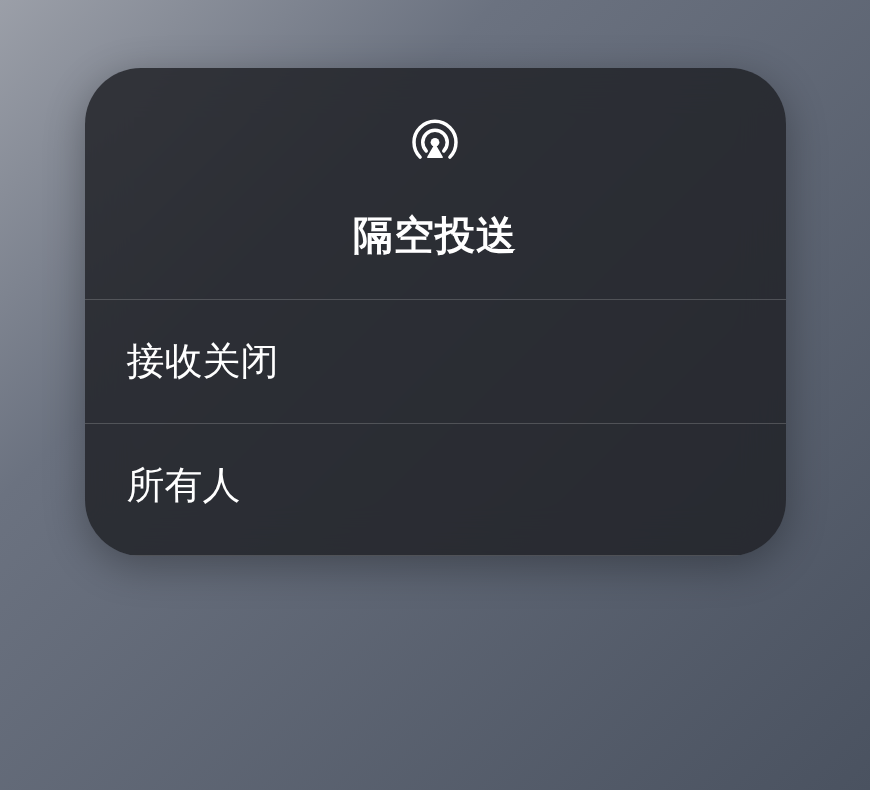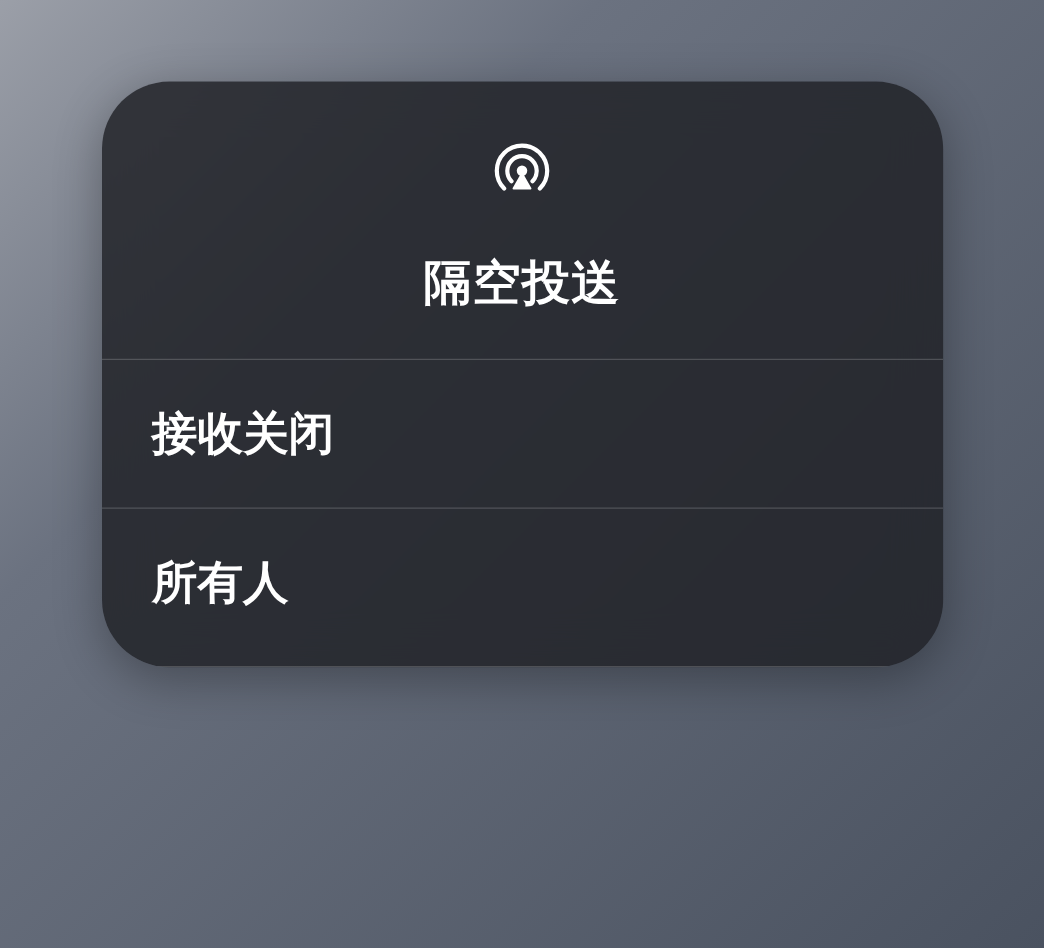--- a/index.html
+++ b/index.html
@@ -72,21 +72,21 @@
     }
     
     .option:last-child {
       border-bottom: 1px solid rgba(255, 255, 255, 0.18);
       padding-bottom: 44px;
     }
     
     .option-label {
       color: #ffffff;
       font-size: 38px;
-      font-weight: 700;
+      font-weight: 400;
     }
     
     .check-icon {
       width: 36px;
       height: 36px;
       display: flex;
       align-items: center;
       justify-content: center;
     }
     

